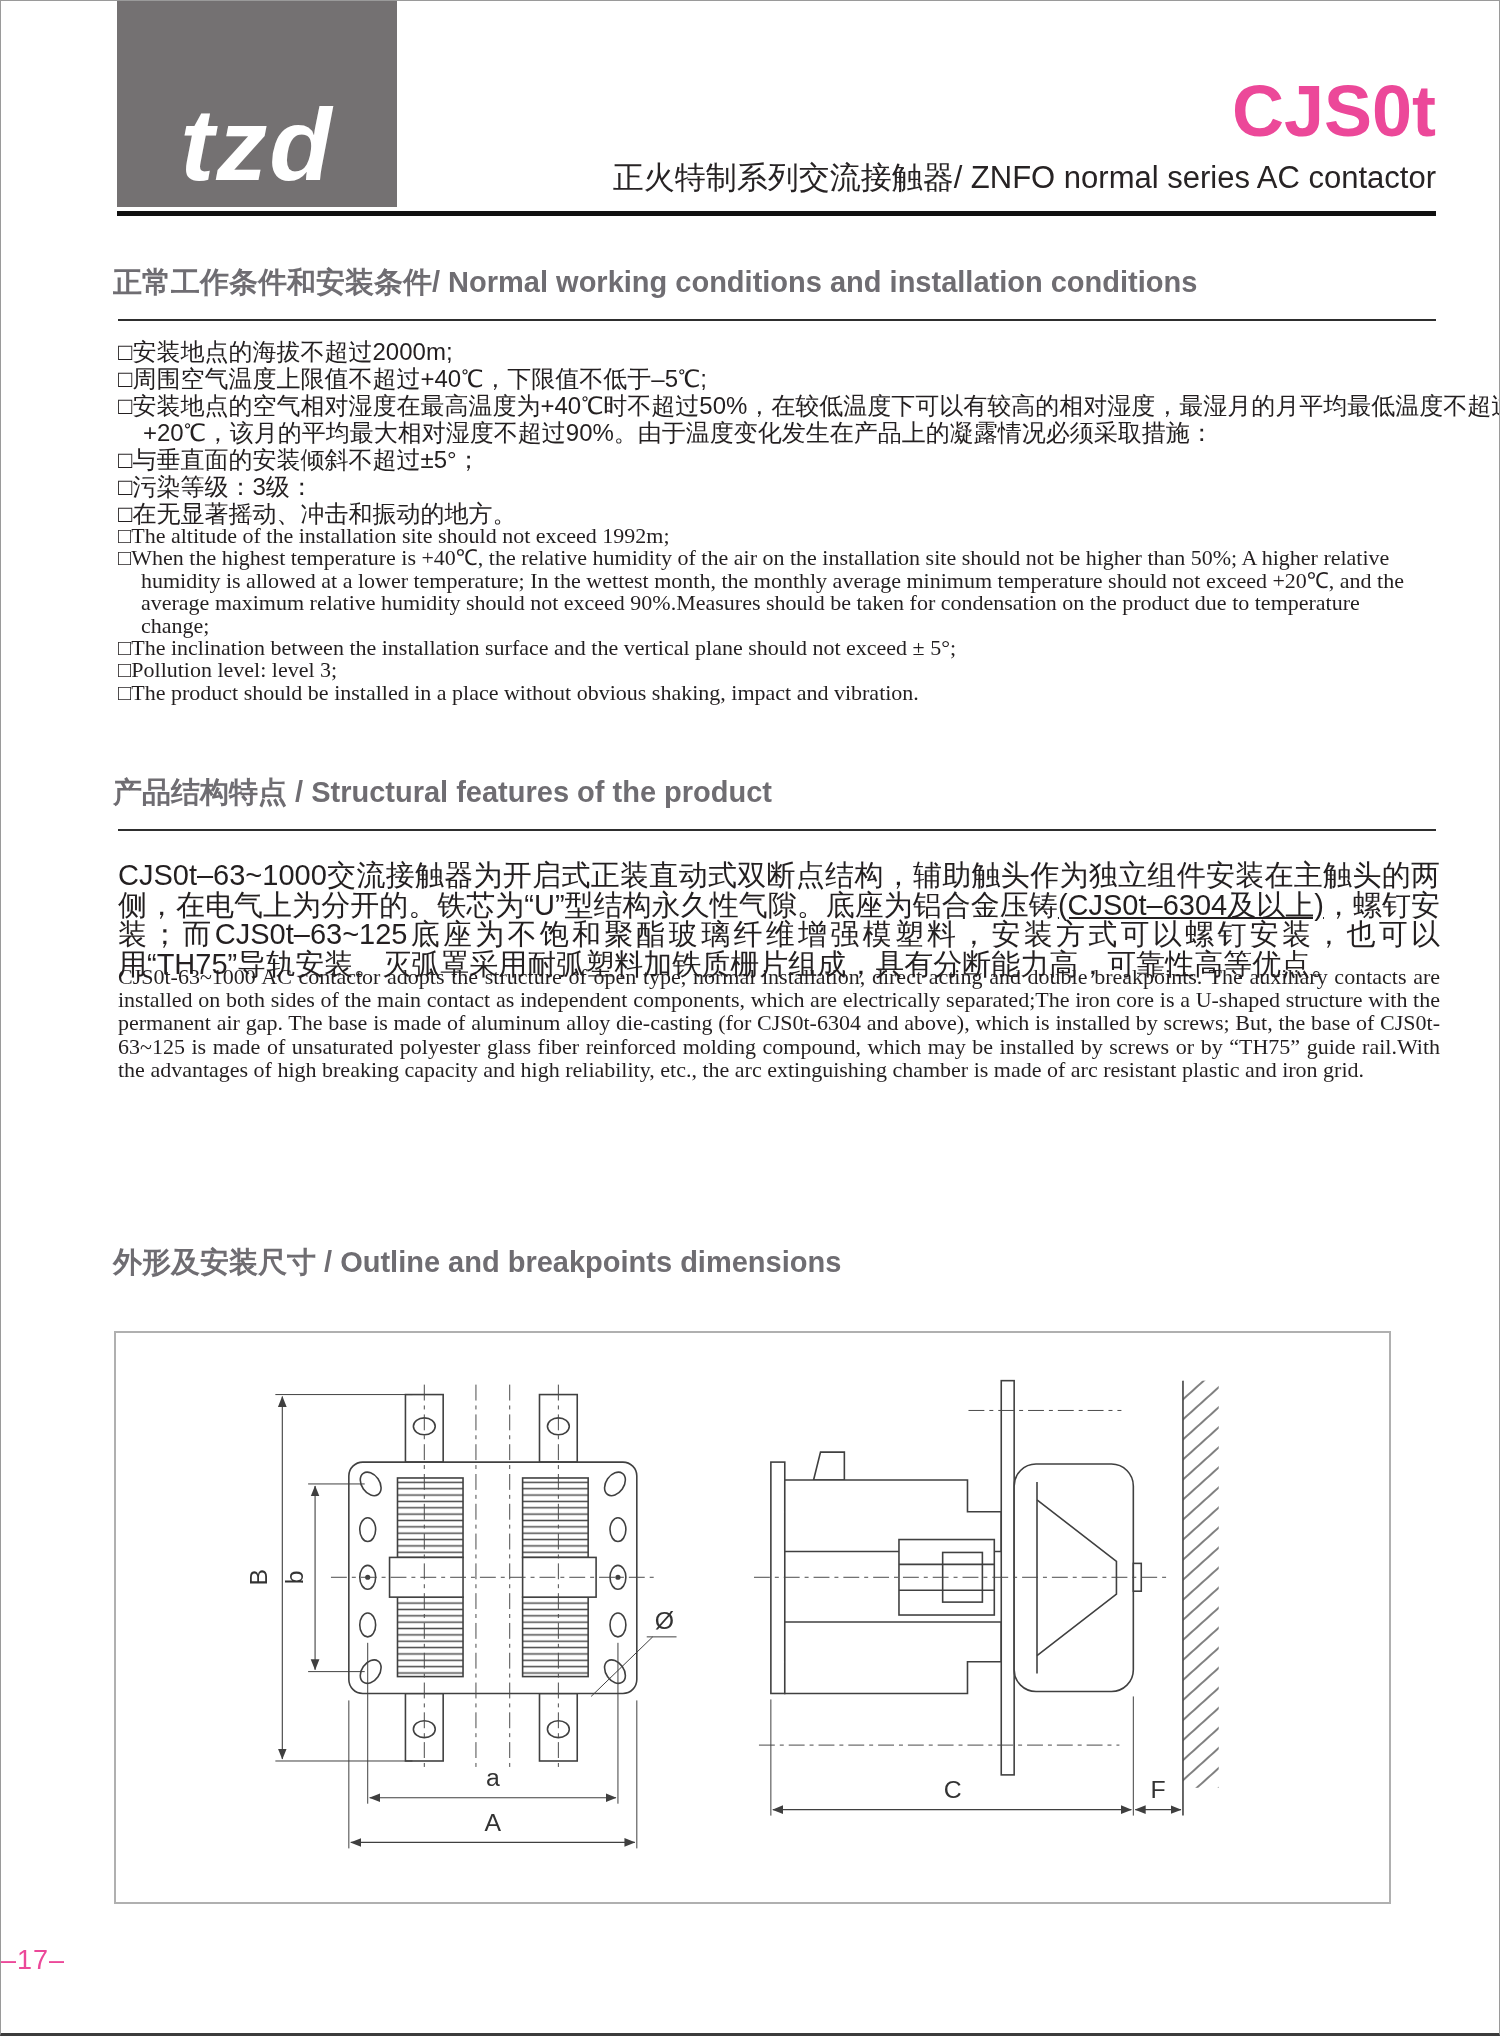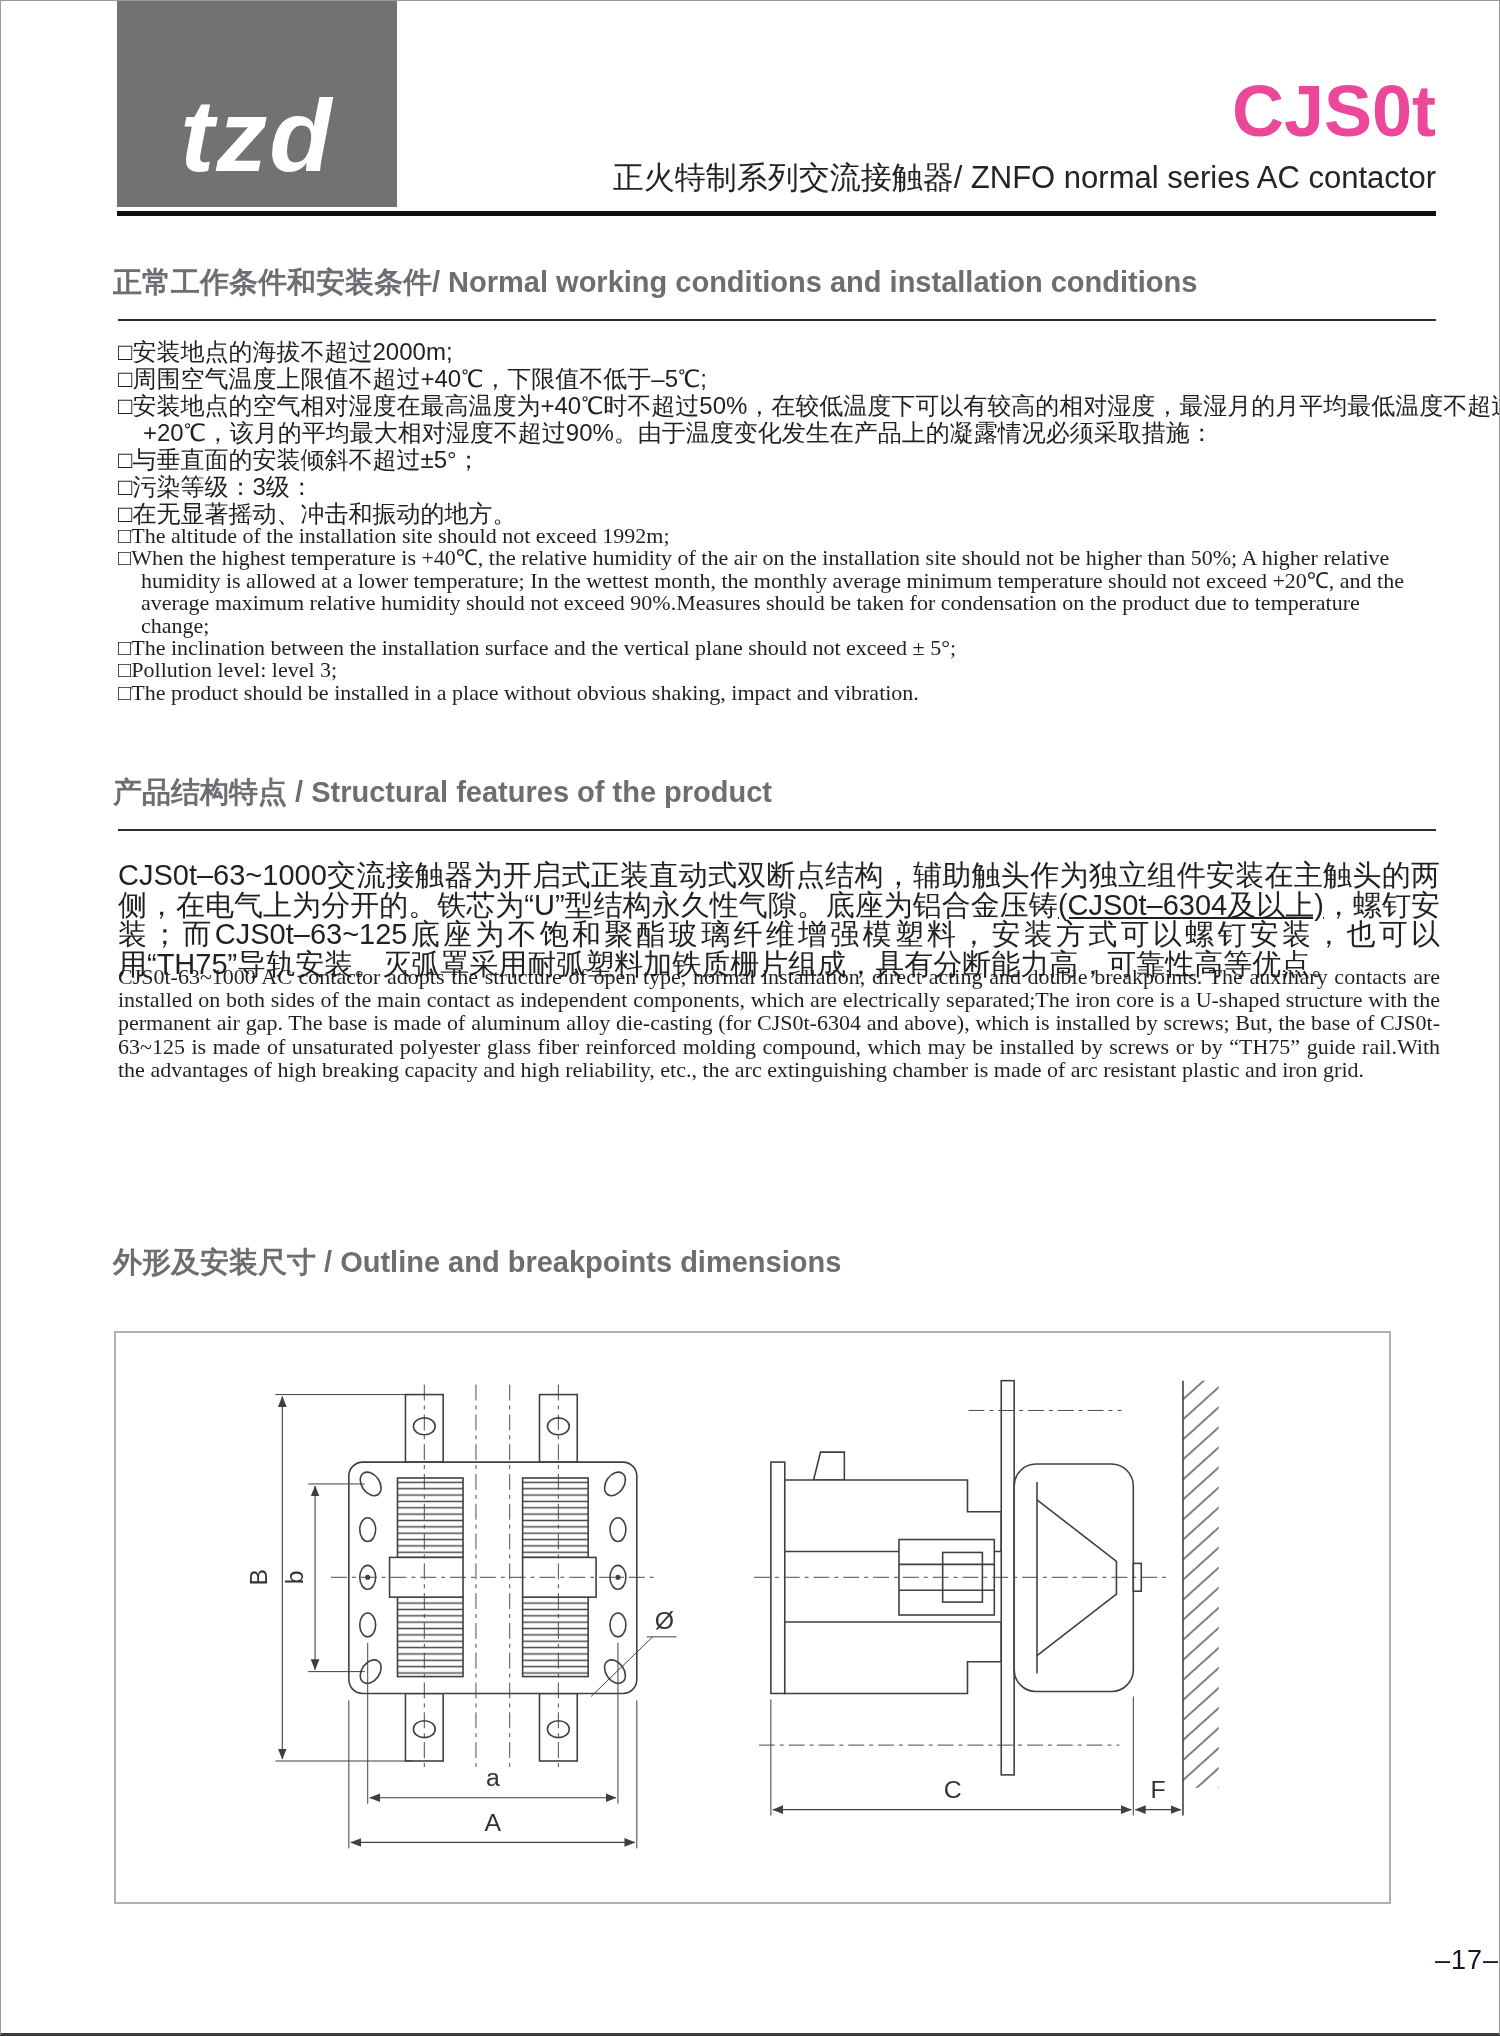--- a/index.html
+++ b/index.html
@@ -5,21 +5,21 @@
   html,body{margin:0;padding:0;}
   body{
     width:1500px;height:2036px;position:relative;background:#ffffff;
     font-family:"Liberation Sans",sans-serif;color:#231f20;
     box-sizing:border-box;border:1px solid #9a9a9a;border-bottom:3px solid #3c3c3c;
     overflow:hidden;
   }
   .logo{position:absolute;left:116px;top:0;width:280px;height:206px;background:#747172;
     display:flex;align-items:flex-end;justify-content:center;}
   .logo span{color:#fff;font-style:italic;font-weight:bold;font-size:102px;line-height:1;
-    padding-bottom:20px;letter-spacing:2px;}
+    padding-bottom:11px;letter-spacing:2px;}
   .model{position:absolute;top:74px;right:63px;font-size:72px;font-weight:bold;color:#ec4899;line-height:1;}
   .subtitle{position:absolute;top:158px;right:63px;font-size:31px;color:#272324;line-height:1.2;}
   .rule-thick{position:absolute;left:116px;right:63px;top:210px;height:5px;background:#101010;}
   .section-title{position:absolute;left:112px;font-size:29px;font-weight:bold;color:#6f6d72;line-height:1.1;}
   #title-1{top:266px;} #title-2{top:776px;} #title-3{top:1246px;}
   .rule-thin{position:absolute;left:117px;right:63px;height:2px;background:#2e2e2e;}
   #rule-1{top:318px;} #rule-2{top:828px;}
   .cn-list{position:absolute;left:117px;top:337px;width:1345px;font-size:24px;line-height:27px;}
   .cn-list .ln{white-space:nowrap;}
   .cn-list .ind{padding-left:25px;}
@@ -27,22 +27,22 @@
     font-family:"Liberation Serif",serif;font-size:22px;line-height:22.4px;}
   .en-list .ln{white-space:nowrap;}
   .en-list .ind{padding-left:23px;}
   .cn-para{position:absolute;left:117px;top:860px;width:1322px;font-size:29px;line-height:29.5px;text-align:justify;}
   .cn-para .u-part{text-decoration:underline;}
   .en-para{position:absolute;left:117px;top:964px;width:1322px;
     font-family:"Liberation Serif",serif;font-size:22px;line-height:23.2px;text-align:justify;}
   .draw-box{position:absolute;left:113px;top:1330px;width:1277px;height:573px;
     border:2px solid #b0b0b0;box-sizing:border-box;background:#fff;}
   .draw-box svg{display:block;width:100%;height:100%;}
-  .page-num{position:absolute;left:0;right:0;top:1944px;text-align:right;font-size:27px;
-    letter-spacing:1px;color:#0f172a;}
+  .page-num{position:absolute;left:0;right:0;top:1944px;text-align:left;font-size:27px;
+    letter-spacing:1px;color:#ec4899;}
   
   .tf{fill:#ffffff;stroke:#404040;stroke-width:1.6;}
   .tl{fill:none;stroke:#404040;stroke-width:1.6;}
   .cl{fill:none;stroke:#4a4a4a;stroke-width:1;stroke-dasharray:16 5 4 5;}
   .dim{fill:none;stroke:#3f3f3f;stroke-width:1.1;}
   .ext{fill:none;stroke:#3f3f3f;stroke-width:1;}
   .dimtxt{font-family:"Liberation Sans",sans-serif;font-size:25px;fill:#333;}
 </style>
 </head>
 <body>

